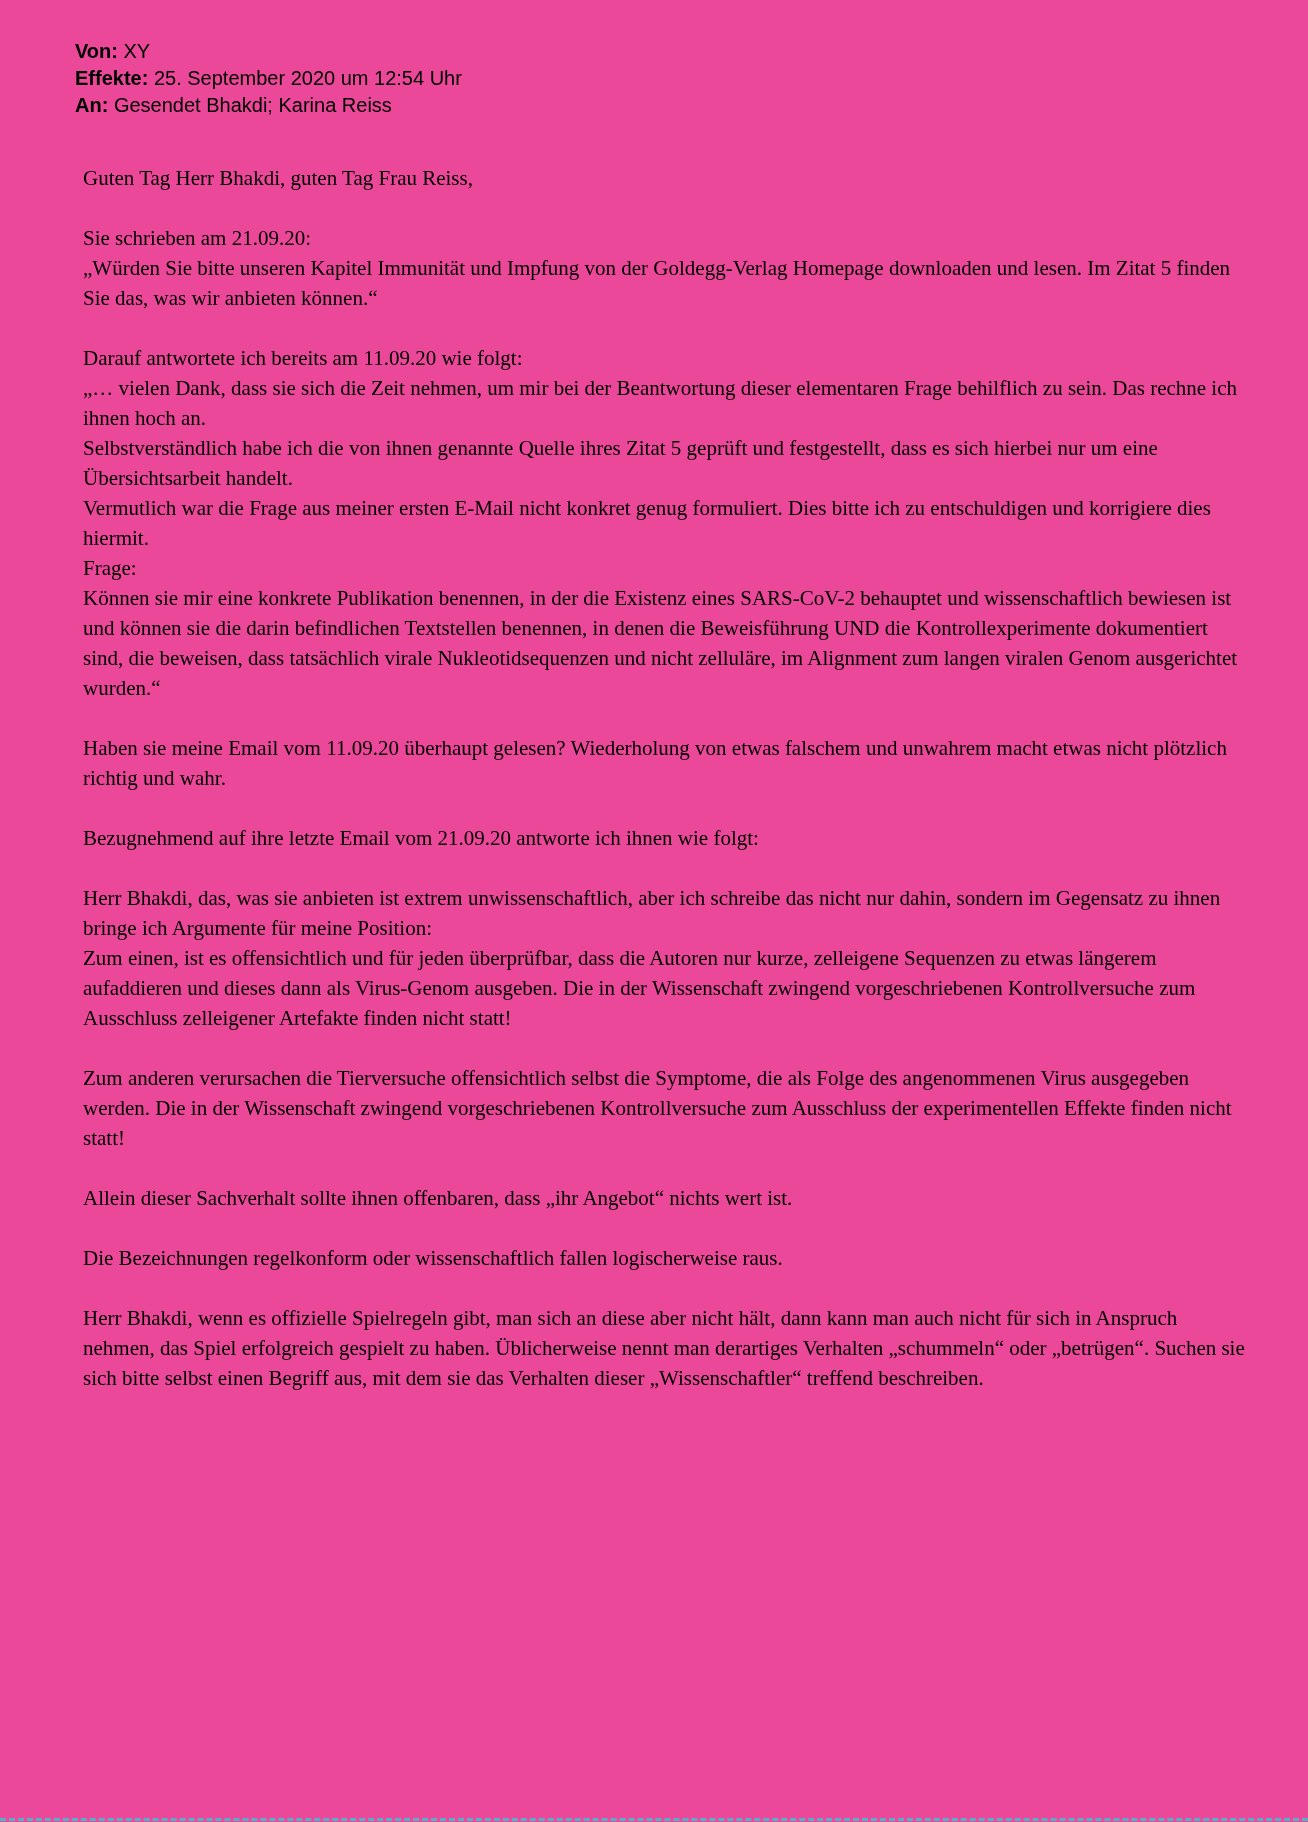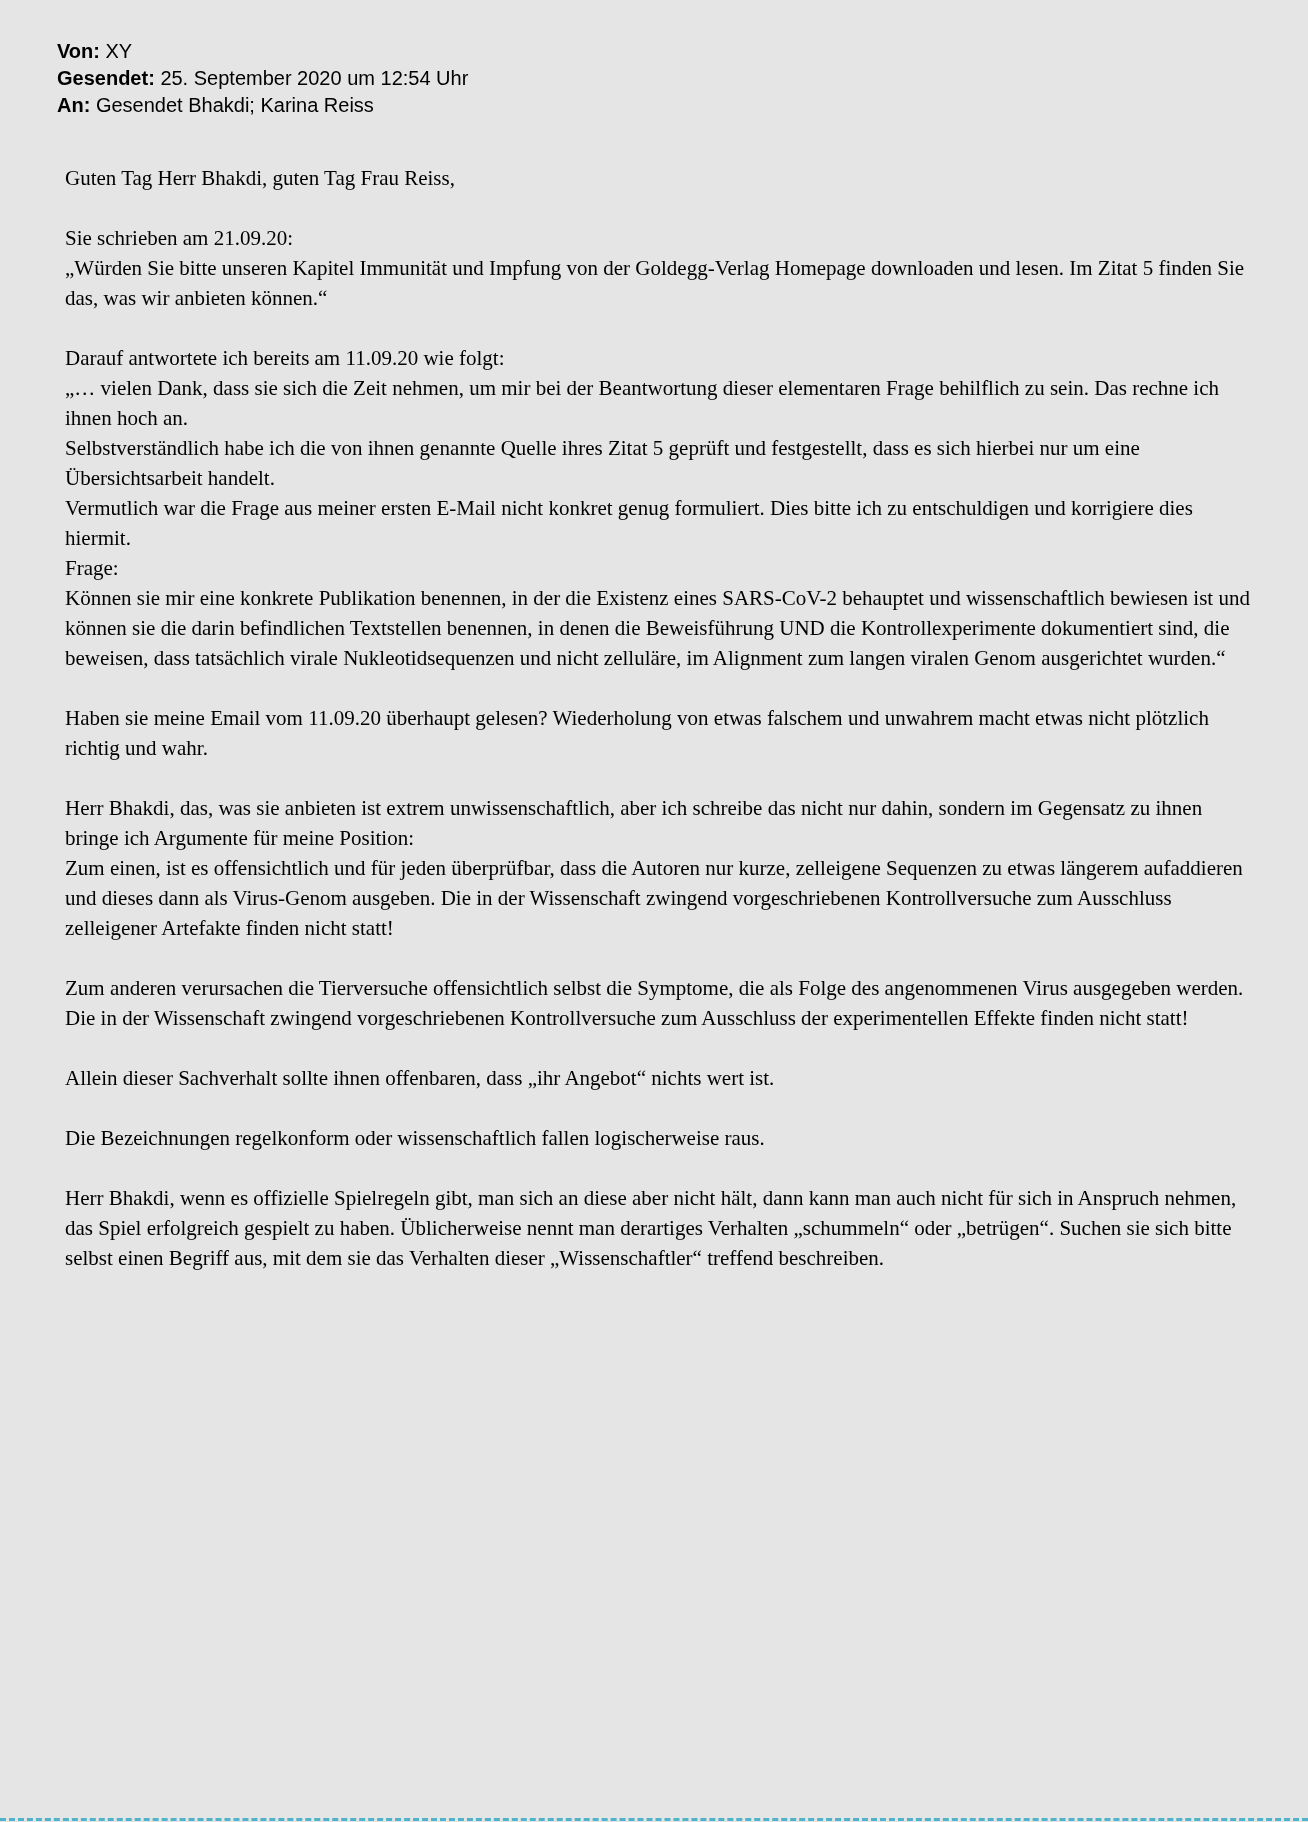--- a/index.html
+++ b/index.html
@@ -4,24 +4,24 @@
 <style>
   html, body {
     margin: 0;
     padding: 0;
     background: #ffffff;
   }
   .page {
     position: relative;
     width: 1308px;
     height: 1822px;
-    background: #e5e5e5;
+    background: #ec4899;
     overflow: hidden;
     box-sizing: border-box;
-    padding: 38px 58px 0 57px;
+    padding: 38px 58px 0 75px;
   }
   .email-header {
     font-family: "Liberation Sans", sans-serif;
     font-size: 20px;
     line-height: 27px;
     color: #000000;
   }
   .hdr-row { white-space: nowrap; }
   .hdr-label { font-weight: 700; }
   .hdr-value { font-weight: 400; }
@@ -49,34 +49,35 @@
 <body>
 
 <div class="page">
 
   <div class="email-header">
     <div class="hdr-row">
       <span class="hdr-label">Von:</span>
       <span class="hdr-value">XY</span>
     </div>
     <div class="hdr-row">
-      <span class="hdr-label">Gesendet:</span>
+      <span class="hdr-label">Effekte:</span>
       <span class="hdr-value">25. September 2020 um 12:54 Uhr</span>
     </div>
     <div class="hdr-row">
       <span class="hdr-label">An:</span>
       <span class="hdr-value">Gesendet Bhakdi; Karina Reiss</span>
     </div>
   </div>
 
   <div class="email-body">
       <p class="para">Guten Tag Herr Bhakdi, guten Tag Frau Reiss,</p>
       <p class="para">Sie schrieben am 21.09.20:<br>„Würden Sie bitte unseren Kapitel Immunität und Impfung von der Goldegg-Verlag Homepage downloaden und lesen. Im Zitat 5 finden Sie das, was wir anbieten können.“</p>
       <p class="para">Darauf antwortete ich bereits am 11.09.20 wie folgt:<br>„… vielen Dank, dass sie sich die Zeit nehmen, um mir bei der Beantwortung dieser elementaren Frage behilflich zu sein. Das rechne ich ihnen hoch an.<br>Selbstverständlich habe ich die von ihnen genannte Quelle ihres Zitat 5 geprüft und festgestellt, dass es sich hierbei nur um eine Übersichtsarbeit handelt.<br>Vermutlich war die Frage aus meiner ersten E-Mail nicht konkret genug formuliert. Dies bitte ich zu entschuldigen und korrigiere dies hiermit.<br>Frage:<br>Können sie mir eine konkrete Publikation benennen, in der die Existenz eines SARS-CoV-2 behauptet und wissenschaftlich bewiesen ist und können sie die darin befindlichen Textstellen benennen, in denen die Beweisführung UND die Kontrollexperimente dokumentiert sind, die beweisen, dass tatsächlich virale Nukleotidsequenzen und nicht zelluläre, im Alignment zum langen viralen Genom ausgerichtet wurden.“</p>
       <p class="para">Haben sie meine Email vom 11.09.20 überhaupt gelesen? Wiederholung von etwas falschem und unwahrem macht etwas nicht plötzlich richtig und wahr.</p>
+      <p class="para">Bezugnehmend auf ihre letzte Email vom 21.09.20 antworte ich ihnen wie folgt:</p>
       <p class="para">Herr Bhakdi, das, was sie anbieten ist extrem unwissenschaftlich, aber ich schreibe das nicht nur dahin, sondern im Gegensatz zu ihnen bringe ich Argumente für meine Position:<br>Zum einen, ist es offensichtlich und für jeden überprüfbar, dass die Autoren nur kurze, zelleigene Sequenzen zu etwas längerem aufaddieren und dieses dann als Virus-Genom ausgeben. Die in der Wissenschaft zwingend vorgeschriebenen Kontrollversuche zum Ausschluss zelleigener Artefakte finden nicht statt!</p>
       <p class="para">Zum anderen verursachen die Tierversuche offensichtlich selbst die Symptome, die als Folge des angenommenen Virus ausgegeben werden. Die in der Wissenschaft zwingend vorgeschriebenen Kontrollversuche zum Ausschluss der experimentellen Effekte finden nicht statt!</p>
       <p class="para">Allein dieser Sachverhalt sollte ihnen offenbaren, dass „ihr Angebot“ nichts wert ist.</p>
       <p class="para">Die Bezeichnungen regelkonform oder wissenschaftlich fallen logischerweise raus.</p>
       <p class="para">Herr Bhakdi, wenn es offizielle Spielregeln gibt, man sich an diese aber nicht hält, dann kann man auch nicht für sich in Anspruch nehmen, das Spiel erfolgreich gespielt zu haben. Üblicherweise nennt man derartiges Verhalten „schummeln“ oder „betrügen“. Suchen sie sich bitte selbst einen Begriff aus, mit dem sie das Verhalten dieser „Wissenschaftler“ treffend beschreiben.</p>
     </div>
 
   <div class="page-break-divider" style="border-top-color: rgb(79, 179, 201);"></div>
 
 </div>

